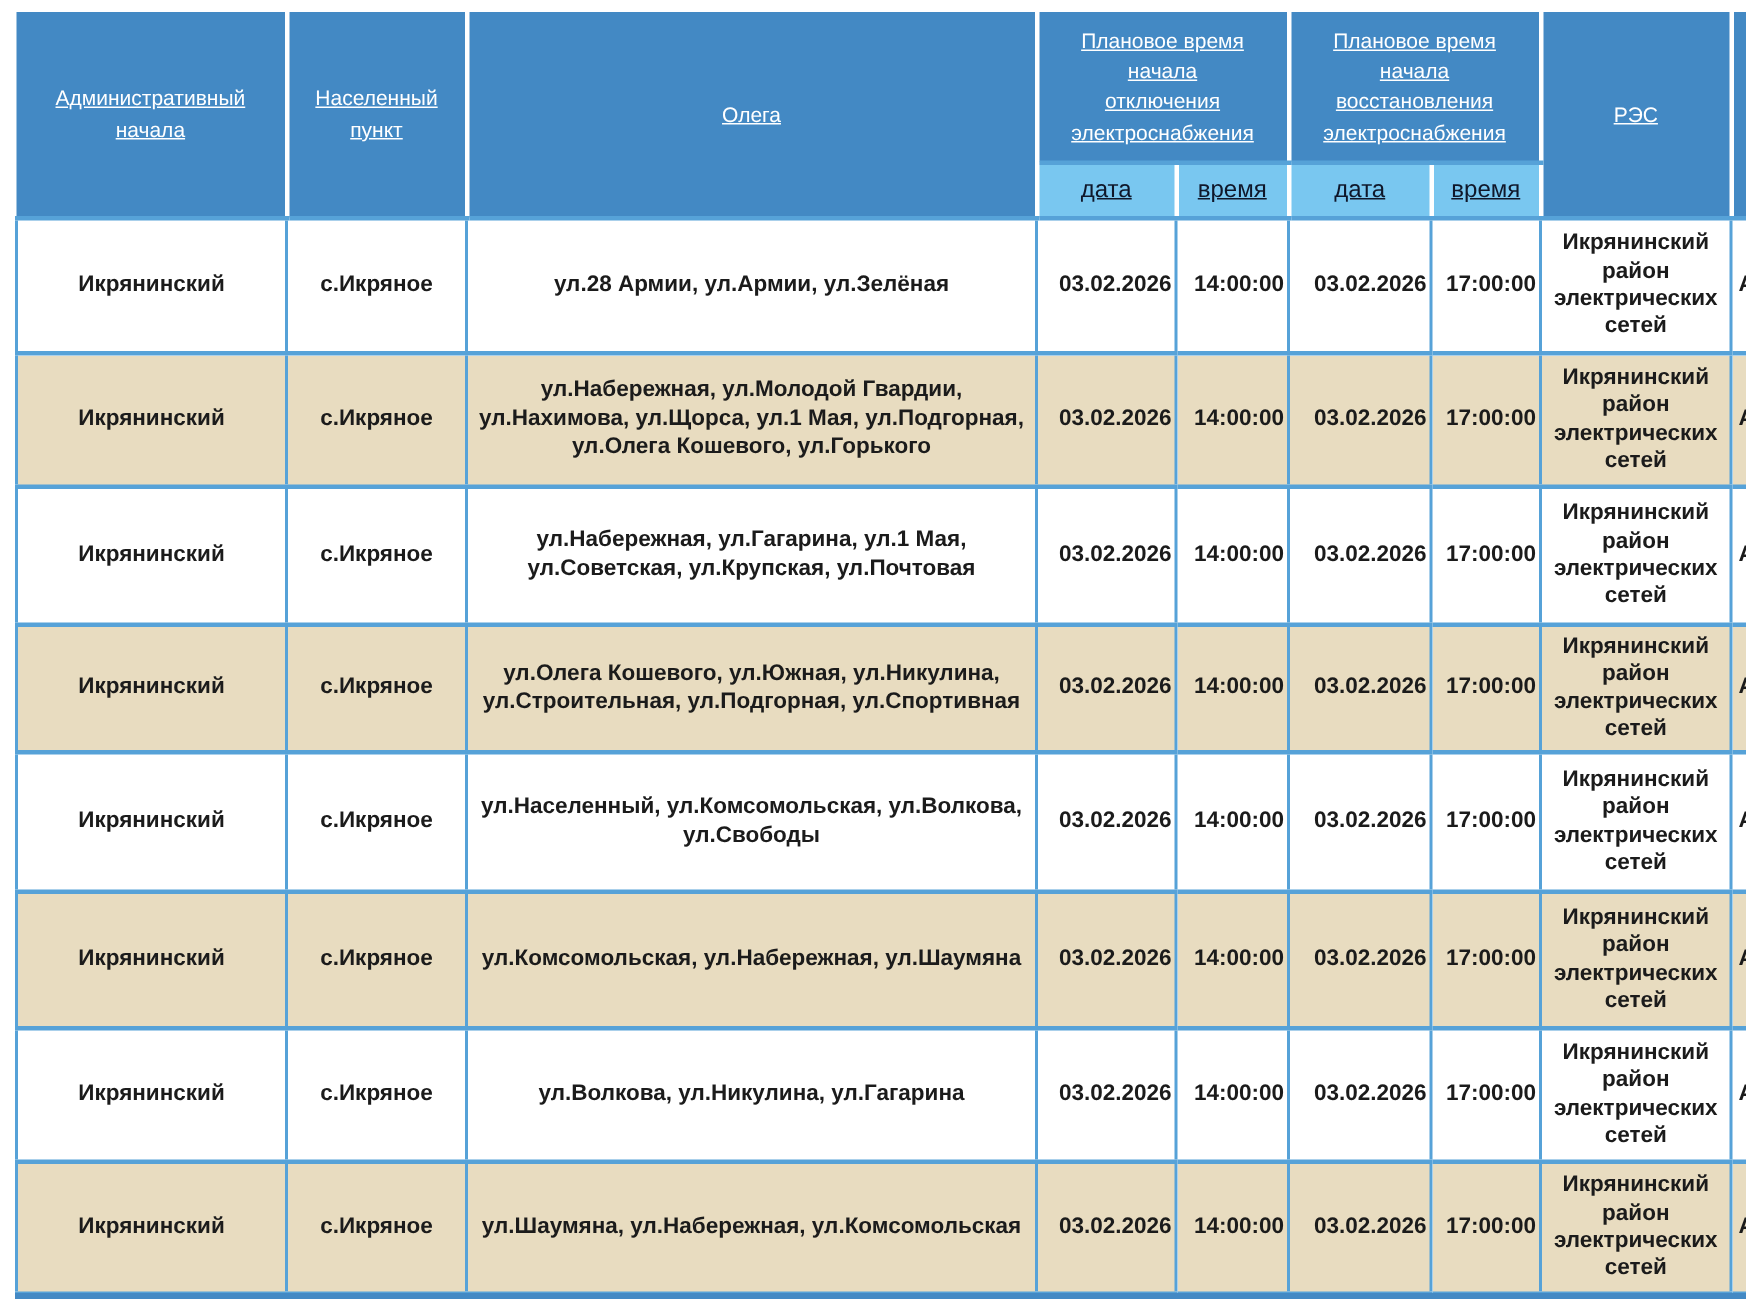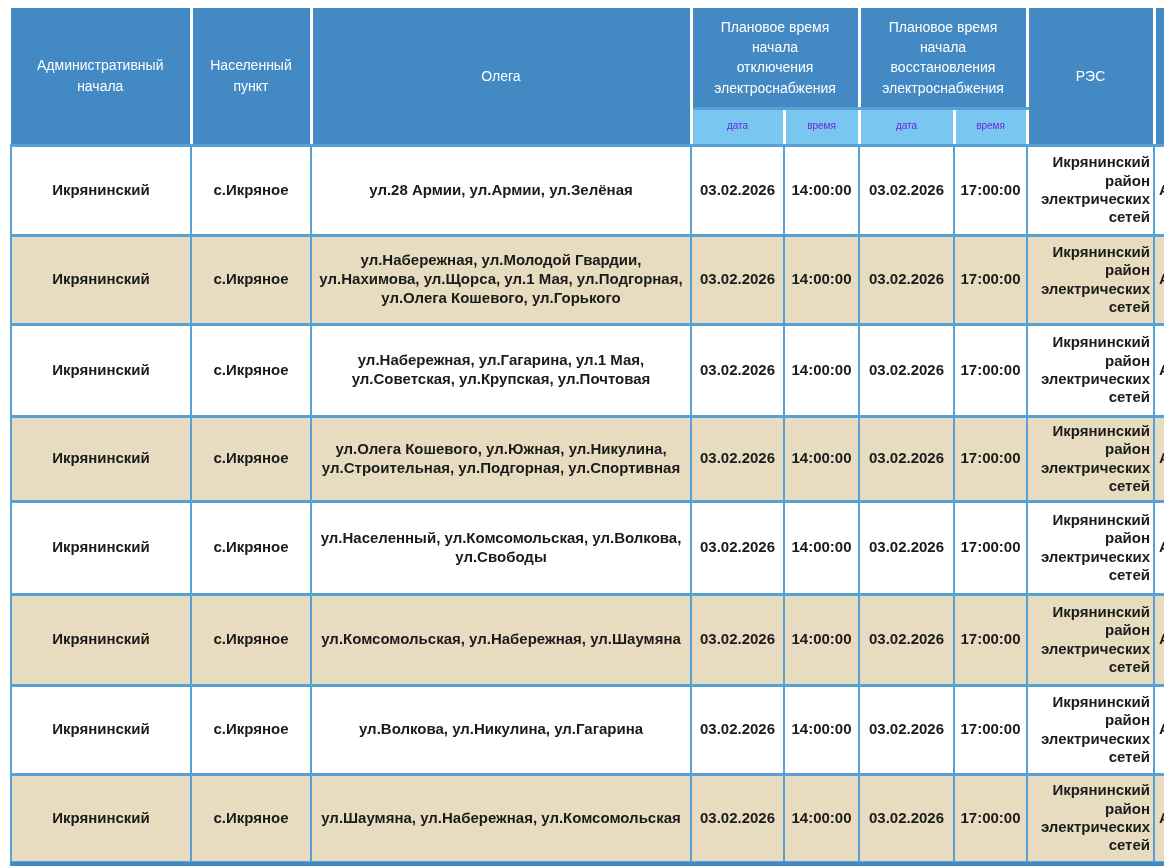--- a/index.html
+++ b/index.html
@@ -27,47 +27,48 @@
     color: #ffffff;
     font-size: 14px;
     font-weight: 400;
     line-height: 1.45;
     text-align: center;
     vertical-align: middle;
     border-right: 3px solid #ffffff;
     border-bottom: 3px solid #56a2d8;
     padding: 2px 6px;
     white-space: pre-line;
+    text-decoration: underline;
   }
   thead tr.main-hdr { height: 100px; }
   thead tr.sub-hdr  { height: 37px; }
   thead tr.sub-hdr th {
     background: #79c7f0;
-    color: #6d28d9;
-    font-size: 10px;
+    color: #0f172a;
+    font-size: 16px;
   }
   thead th.no-sep { border-right: none; }
   
   tbody td {
     font-size: 15px;
     font-weight: 600;
     color: #1b1b1b;
     text-align: center;
     vertical-align: middle;
     line-height: 1.25;
     padding: 2px 6px;
     border-left: 2px solid #56a2d8;
     border-right: 2px solid #56a2d8;
     border-bottom: 3px solid #56a2d8;
     background: #ffffff;
     overflow: hidden;
   }
   tbody tr.alt td { background: #e8dcc0; }
-  tbody td.dt { padding: 2px 2px; white-space: nowrap; }
-  tbody td.res { padding: 2px 3px; line-height: 1.22; text-align: right; }
+  tbody td.dt { padding: 2px 2px; white-space: nowrap; text-align: right; }
+  tbody td.res { padding: 2px 3px; line-height: 1.22; }
   tbody td.cut {
     border-right: none;
     text-align: left;
     padding: 2px 0 2px 4px;
     white-space: nowrap;
   }
   
   .bottom-strip {
     position: absolute;
     left: 10px;

